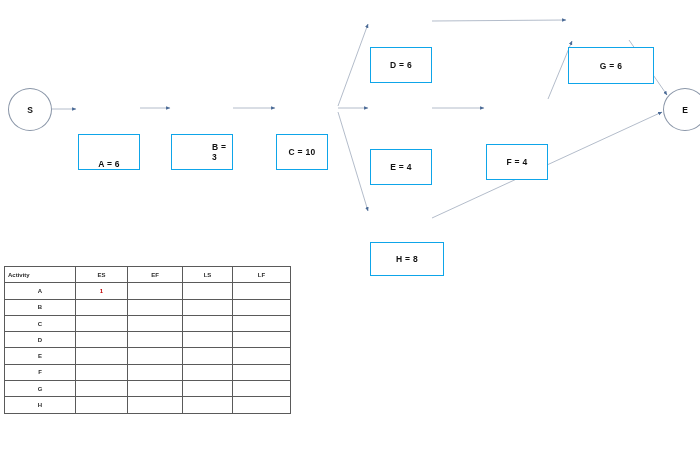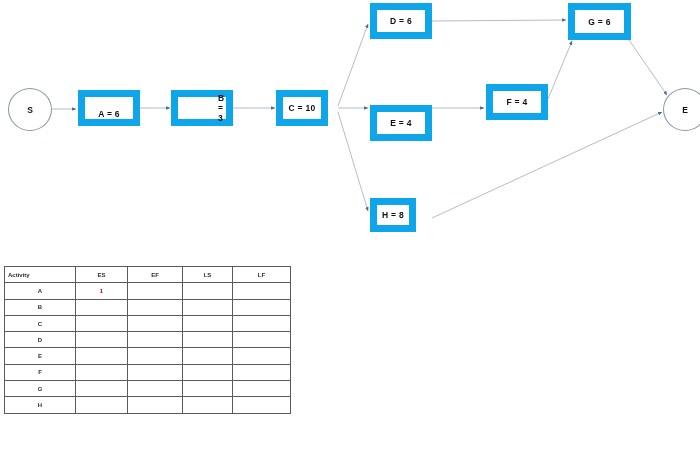--- a/index.html
+++ b/index.html
@@ -20,29 +20,30 @@
     position: absolute;
     left: 0;
     top: 0;
     width: 700px;
     height: 255px;
   }
 
   .node-box {
     position: absolute;
     box-sizing: border-box;
-    border: 7px solid #0ea5e9;
+    border: 1px solid #0ea5e9;
     background: #ffffff;
     display: flex;
     align-items: center;
     justify-content: center;
     font-size: 8.5px;
     font-weight: bold;
     letter-spacing: 0.3px;
     color: #111111;
+    margin-top: 44px;
   }
 
   .node-circle {
     position: absolute;
     box-sizing: border-box;
     border: 1px solid #8a96a8;
     border-radius: 50%;
     background: #ffffff;
     display: flex;
     align-items: center;
@@ -134,29 +135,29 @@
 </div>
 
 <div class="node-box" style="left:370px; top:3px; width:62px; height:36px;">
   <span>D = 6</span>
 </div>
 
 <div class="node-box" style="left:370px; top:105px; width:62px; height:36px;">
   <span>E = 4</span>
 </div>
 
-<div class="node-box" style="left:486px; top:84px; width:62px; height:36px;">
+<div class="node-box" style="left:486px; top:100px; width:62px; height:36px;">
   <span>F = 4</span>
 </div>
 
-<div class="node-box" style="left:568px; top:3px; width:63px; height:37px;text-align:right;">
+<div class="node-box" style="left:568px; top:3px; width:86px; height:37px;text-align:right;">
   <span>G = 6</span>
 </div>
 
-<div class="node-box" style="left:370px; top:198px; width:46px; height:34px;">
+<div class="node-box" style="left:370px; top:198px; width:74px; height:34px;">
   <span>H = 8</span>
 </div>
 
 <table id="schedule-table">
   <colgroup>
     <col style="width:71px">
     <col style="width:52px">
     <col style="width:55px">
     <col style="width:50px">
     <col style="width:58px">

